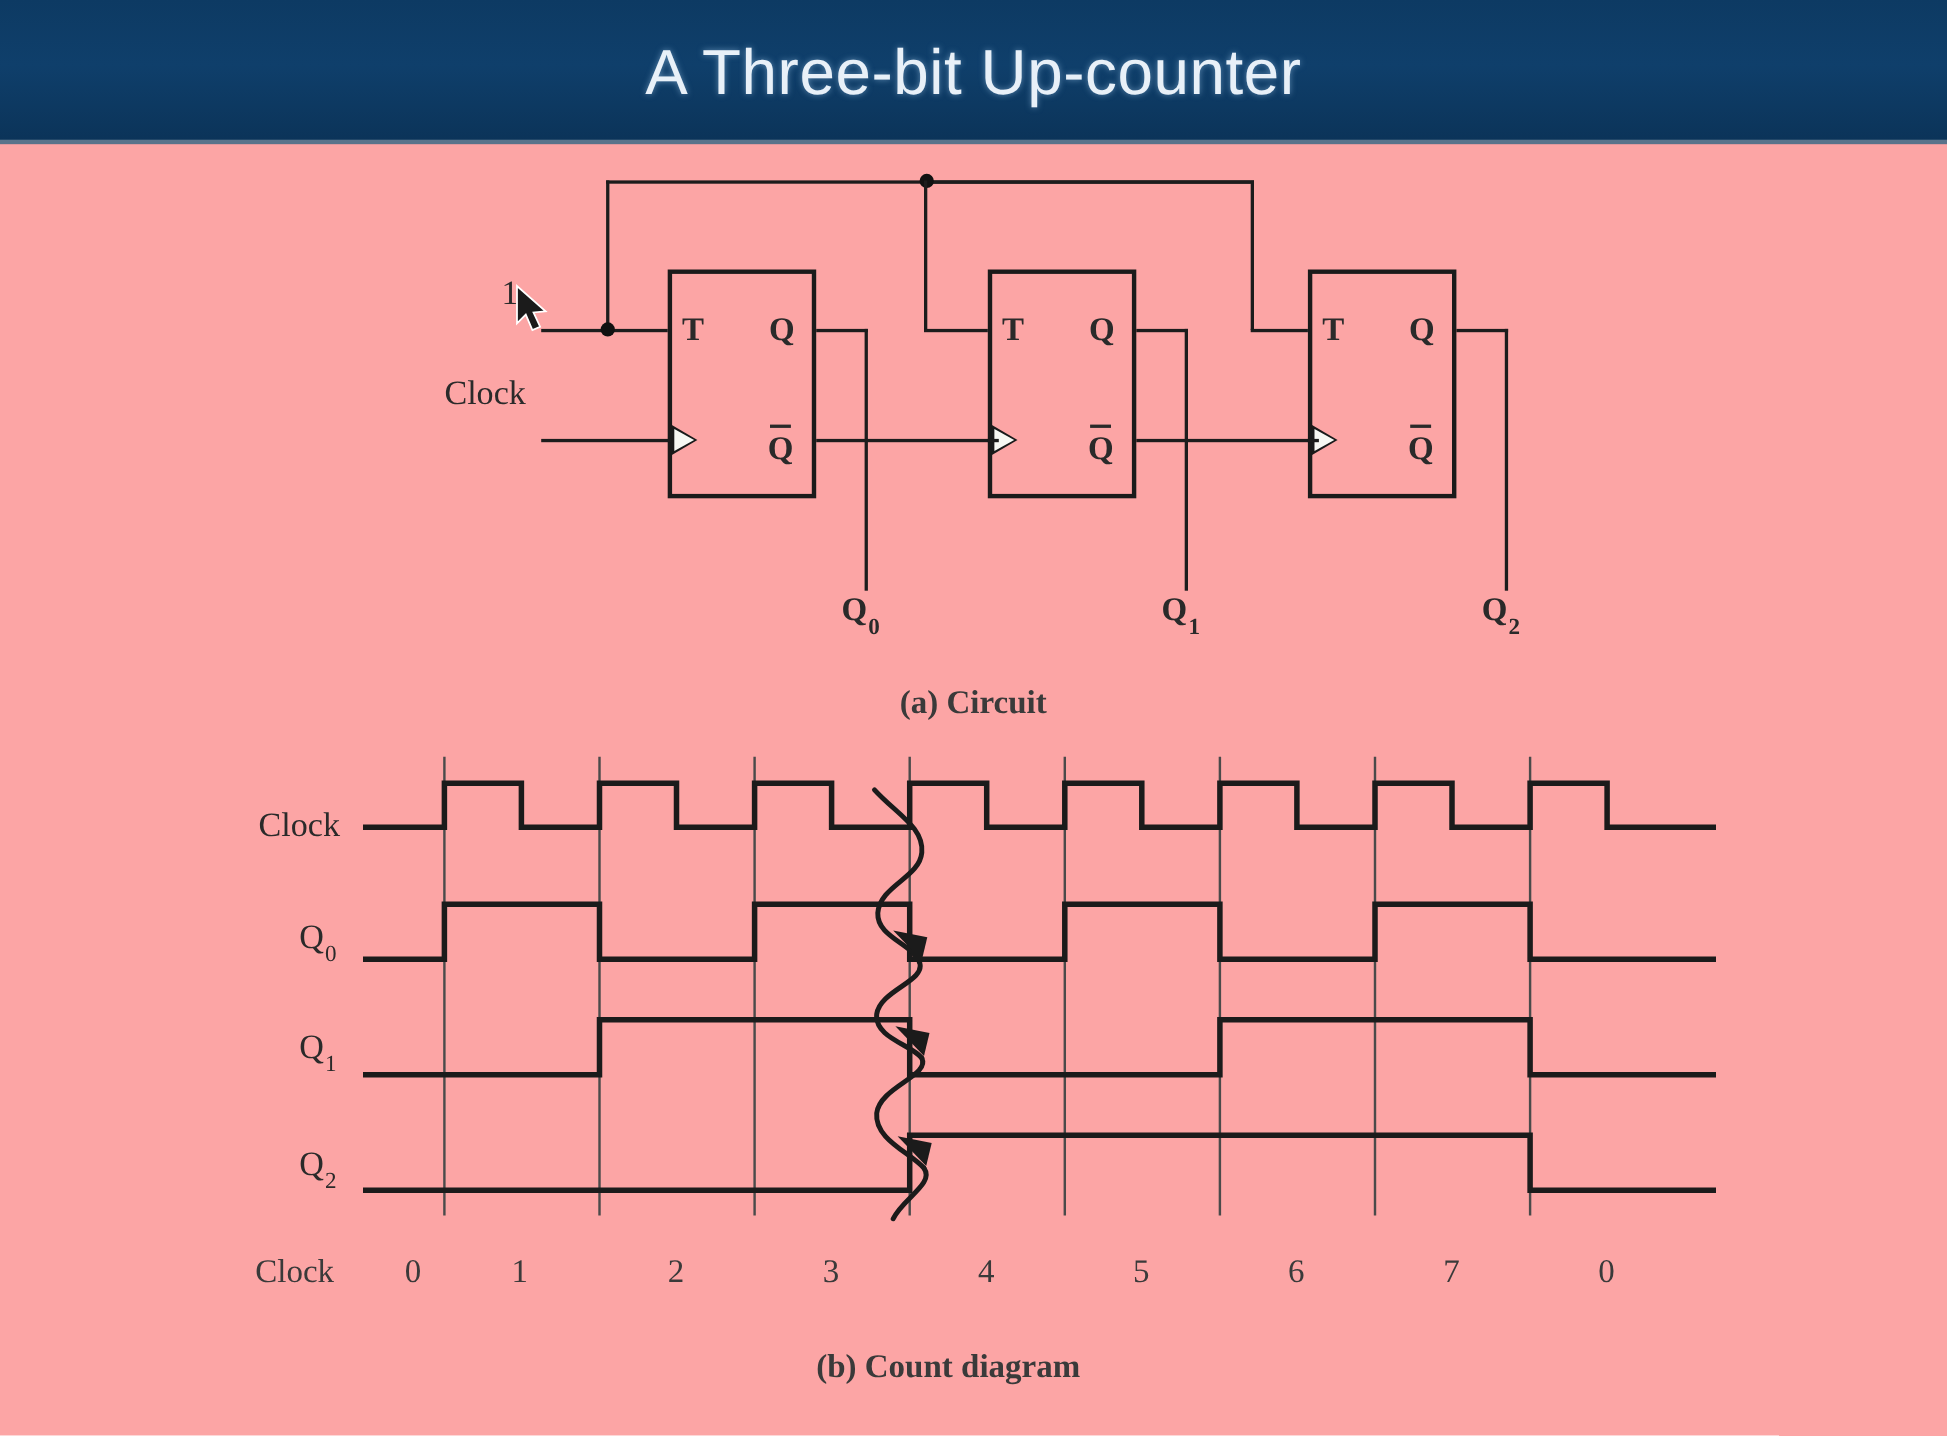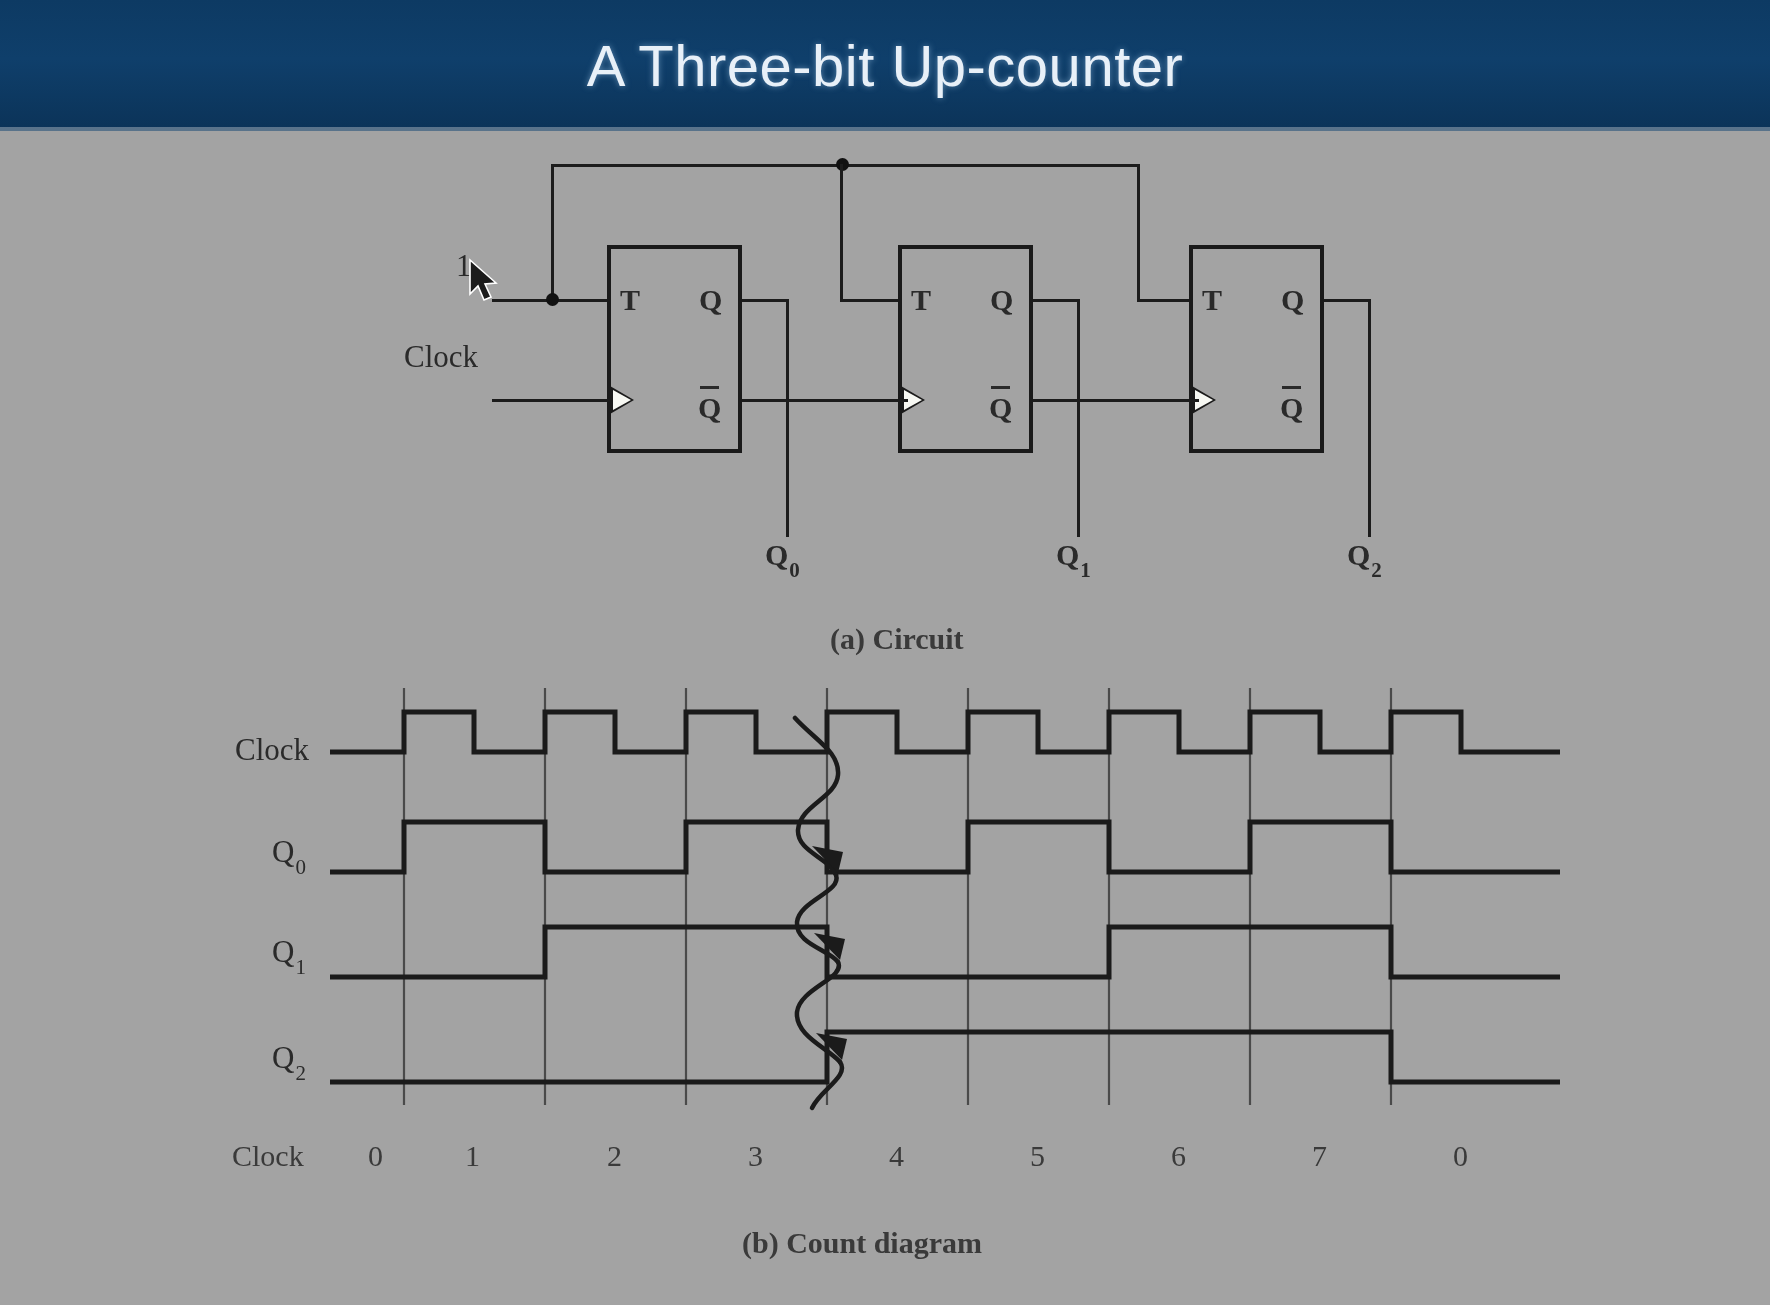--- a/index.html
+++ b/index.html
@@ -11,21 +11,21 @@
     width: 1770px;
     height: 1305px;
     font-family: "Liberation Serif", serif;
     overflow: hidden;
     position: relative;
   }
   #root {
     position: relative;
     width: 1770px;
     height: 1305px;
-    background: #a3a3a3;
+    background: #fca5a5;
   }
 
   
   .banner {
     position: absolute;
     left: 0; top: 0;
     width: 1770px;
     height: 131px;
     background: linear-gradient(180deg, #0d3a63 0%, #0f3f6b 45%, #0b3358 100%);
     box-sizing: border-box;
@@ -214,21 +214,21 @@
     <div class="lbl q" style="left:765px; top:538px;">
       <span>Q</span><span class="sub">0</span>
     </div>
     <div class="lbl q" style="left:1056px; top:538px;">
       <span>Q</span><span class="sub">1</span>
     </div>
     <div class="lbl q" style="left:1347px; top:538px;">
       <span>Q</span><span class="sub">2</span>
     </div>
 
-    <div class="lbl cap" style="left:818px; top:622px;margin-left:12px;">(a) Circuit</div>
+    <div class="lbl cap" style="left:818px; top:622px;">(a) Circuit</div>
   </div>
 
   <div>
 
     <div class="lbl sig" style="left:235px; top:732px;">
       <span>Clock</span>
     </div>
     <div class="lbl sig" style="left:272px; top:834px;">
       <span>Q</span><span class="sub">0</span>
     </div>

